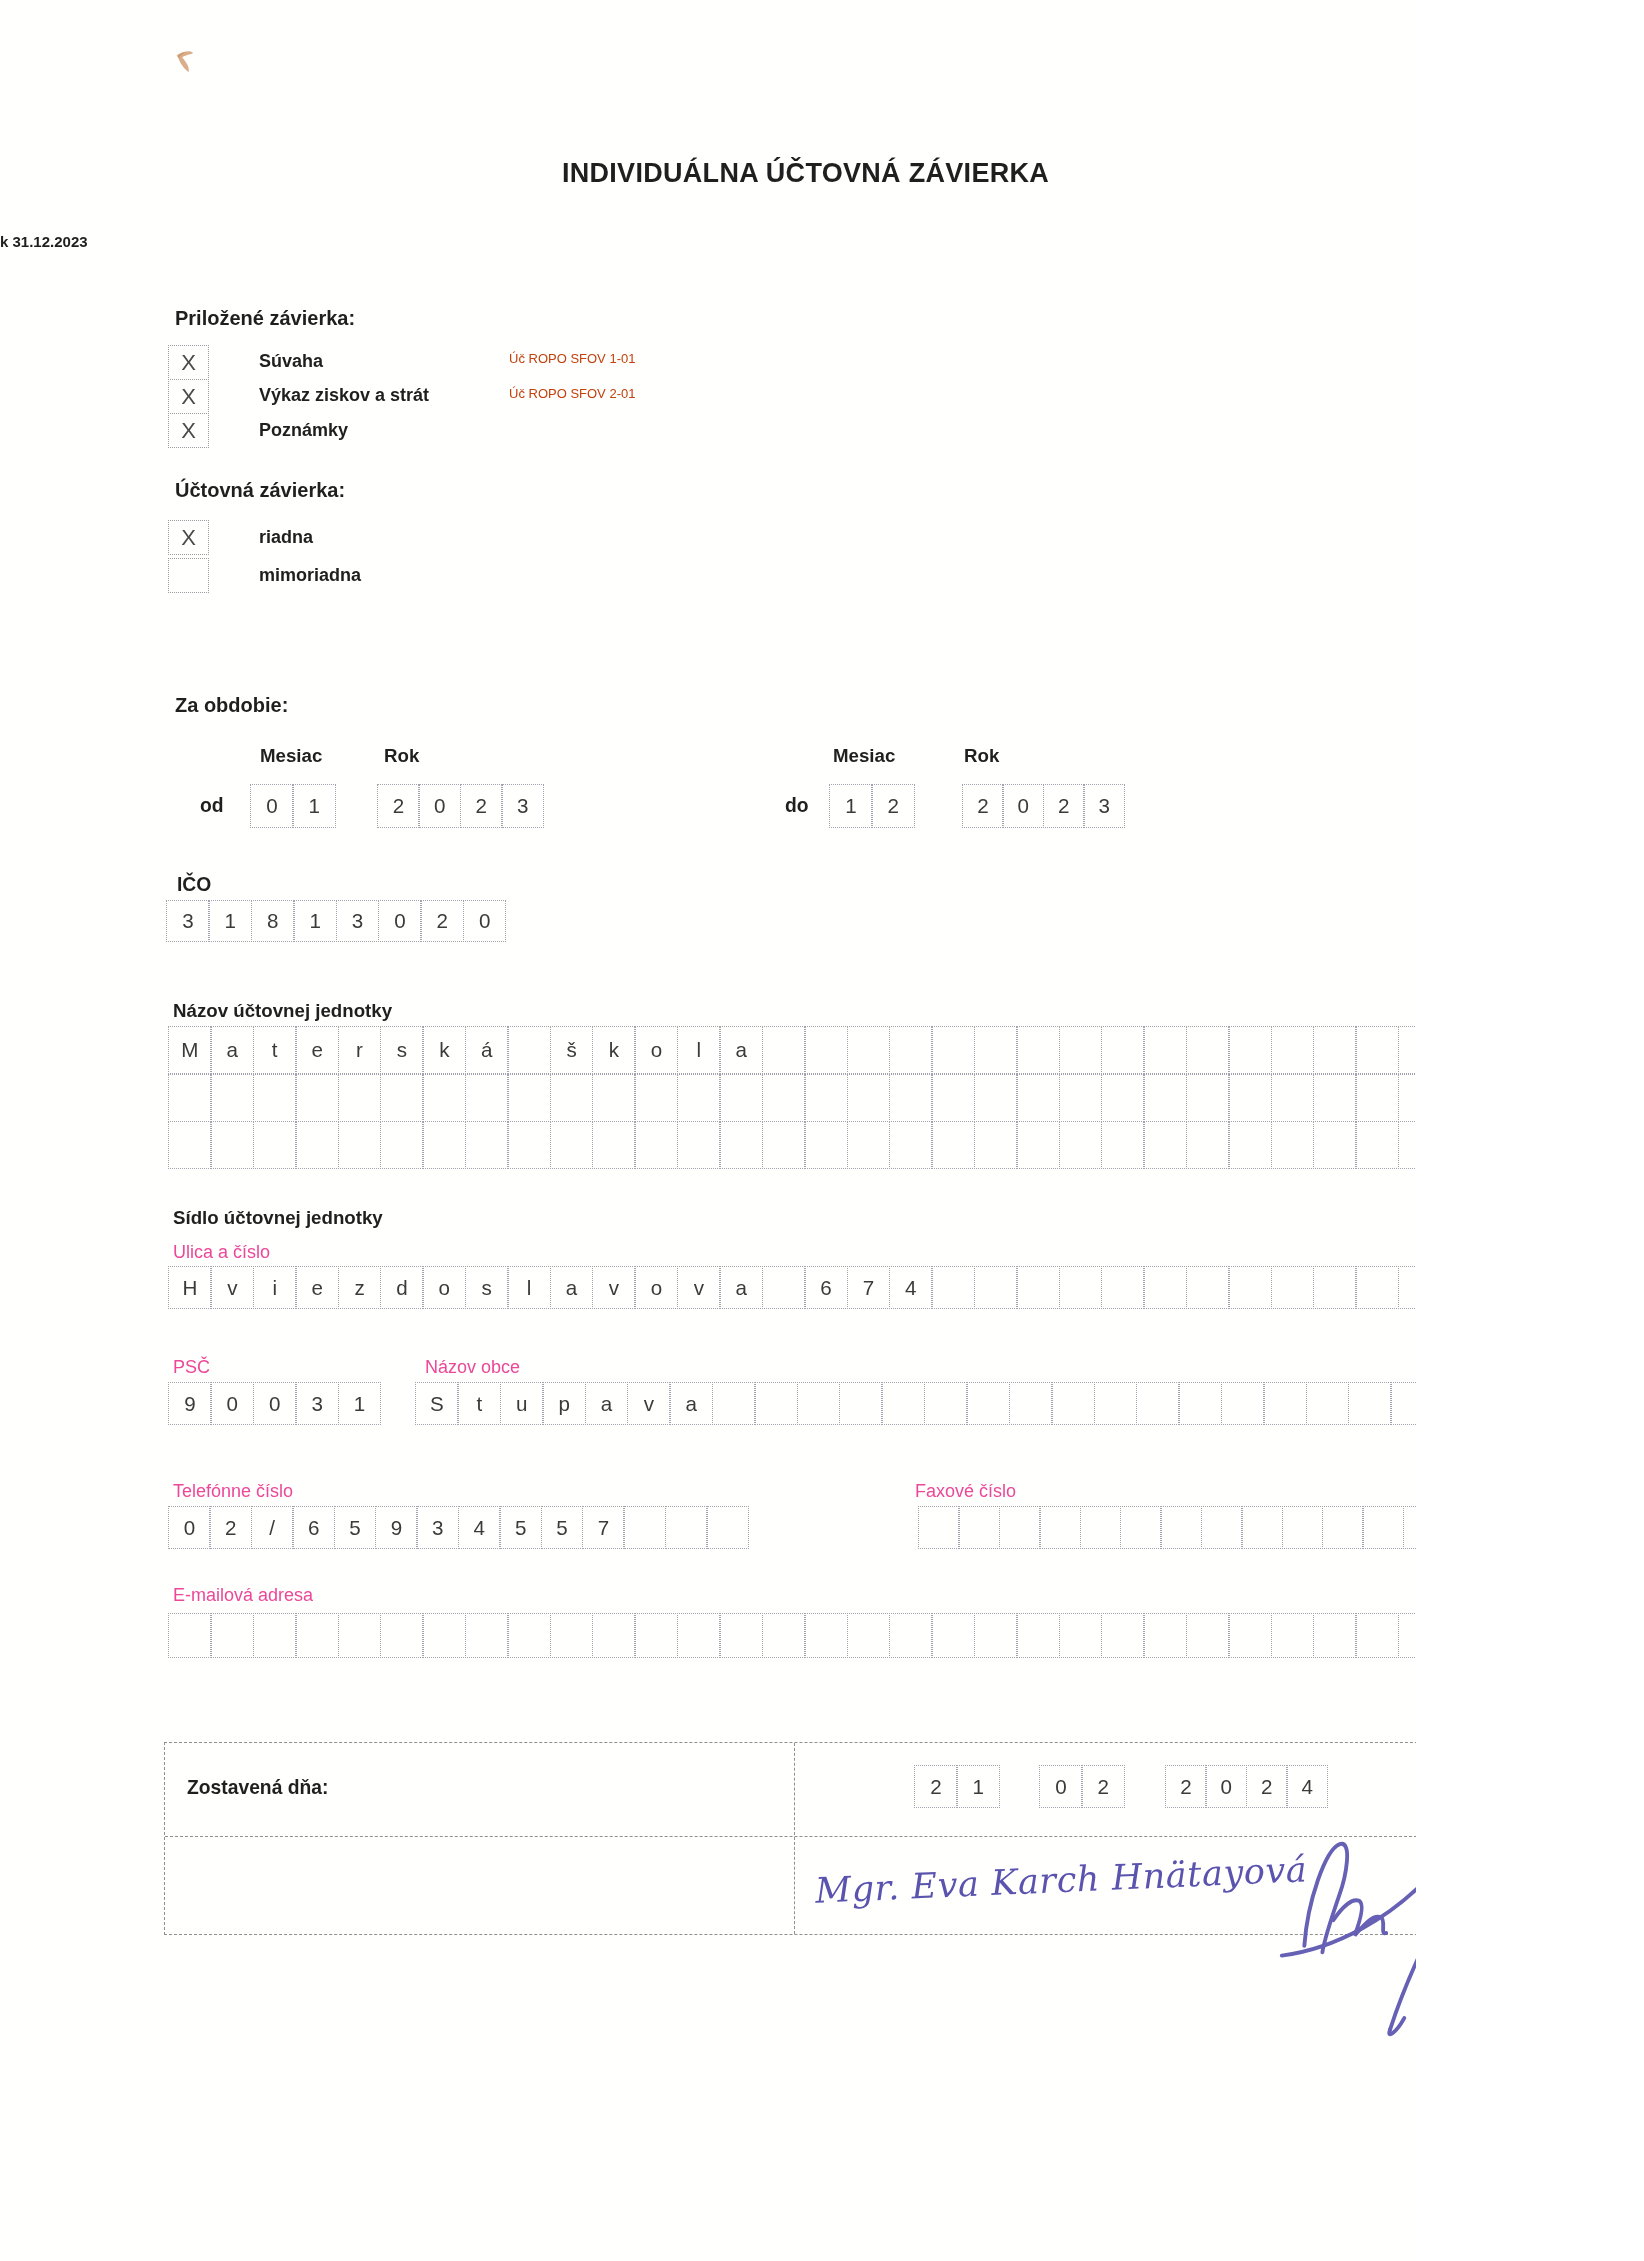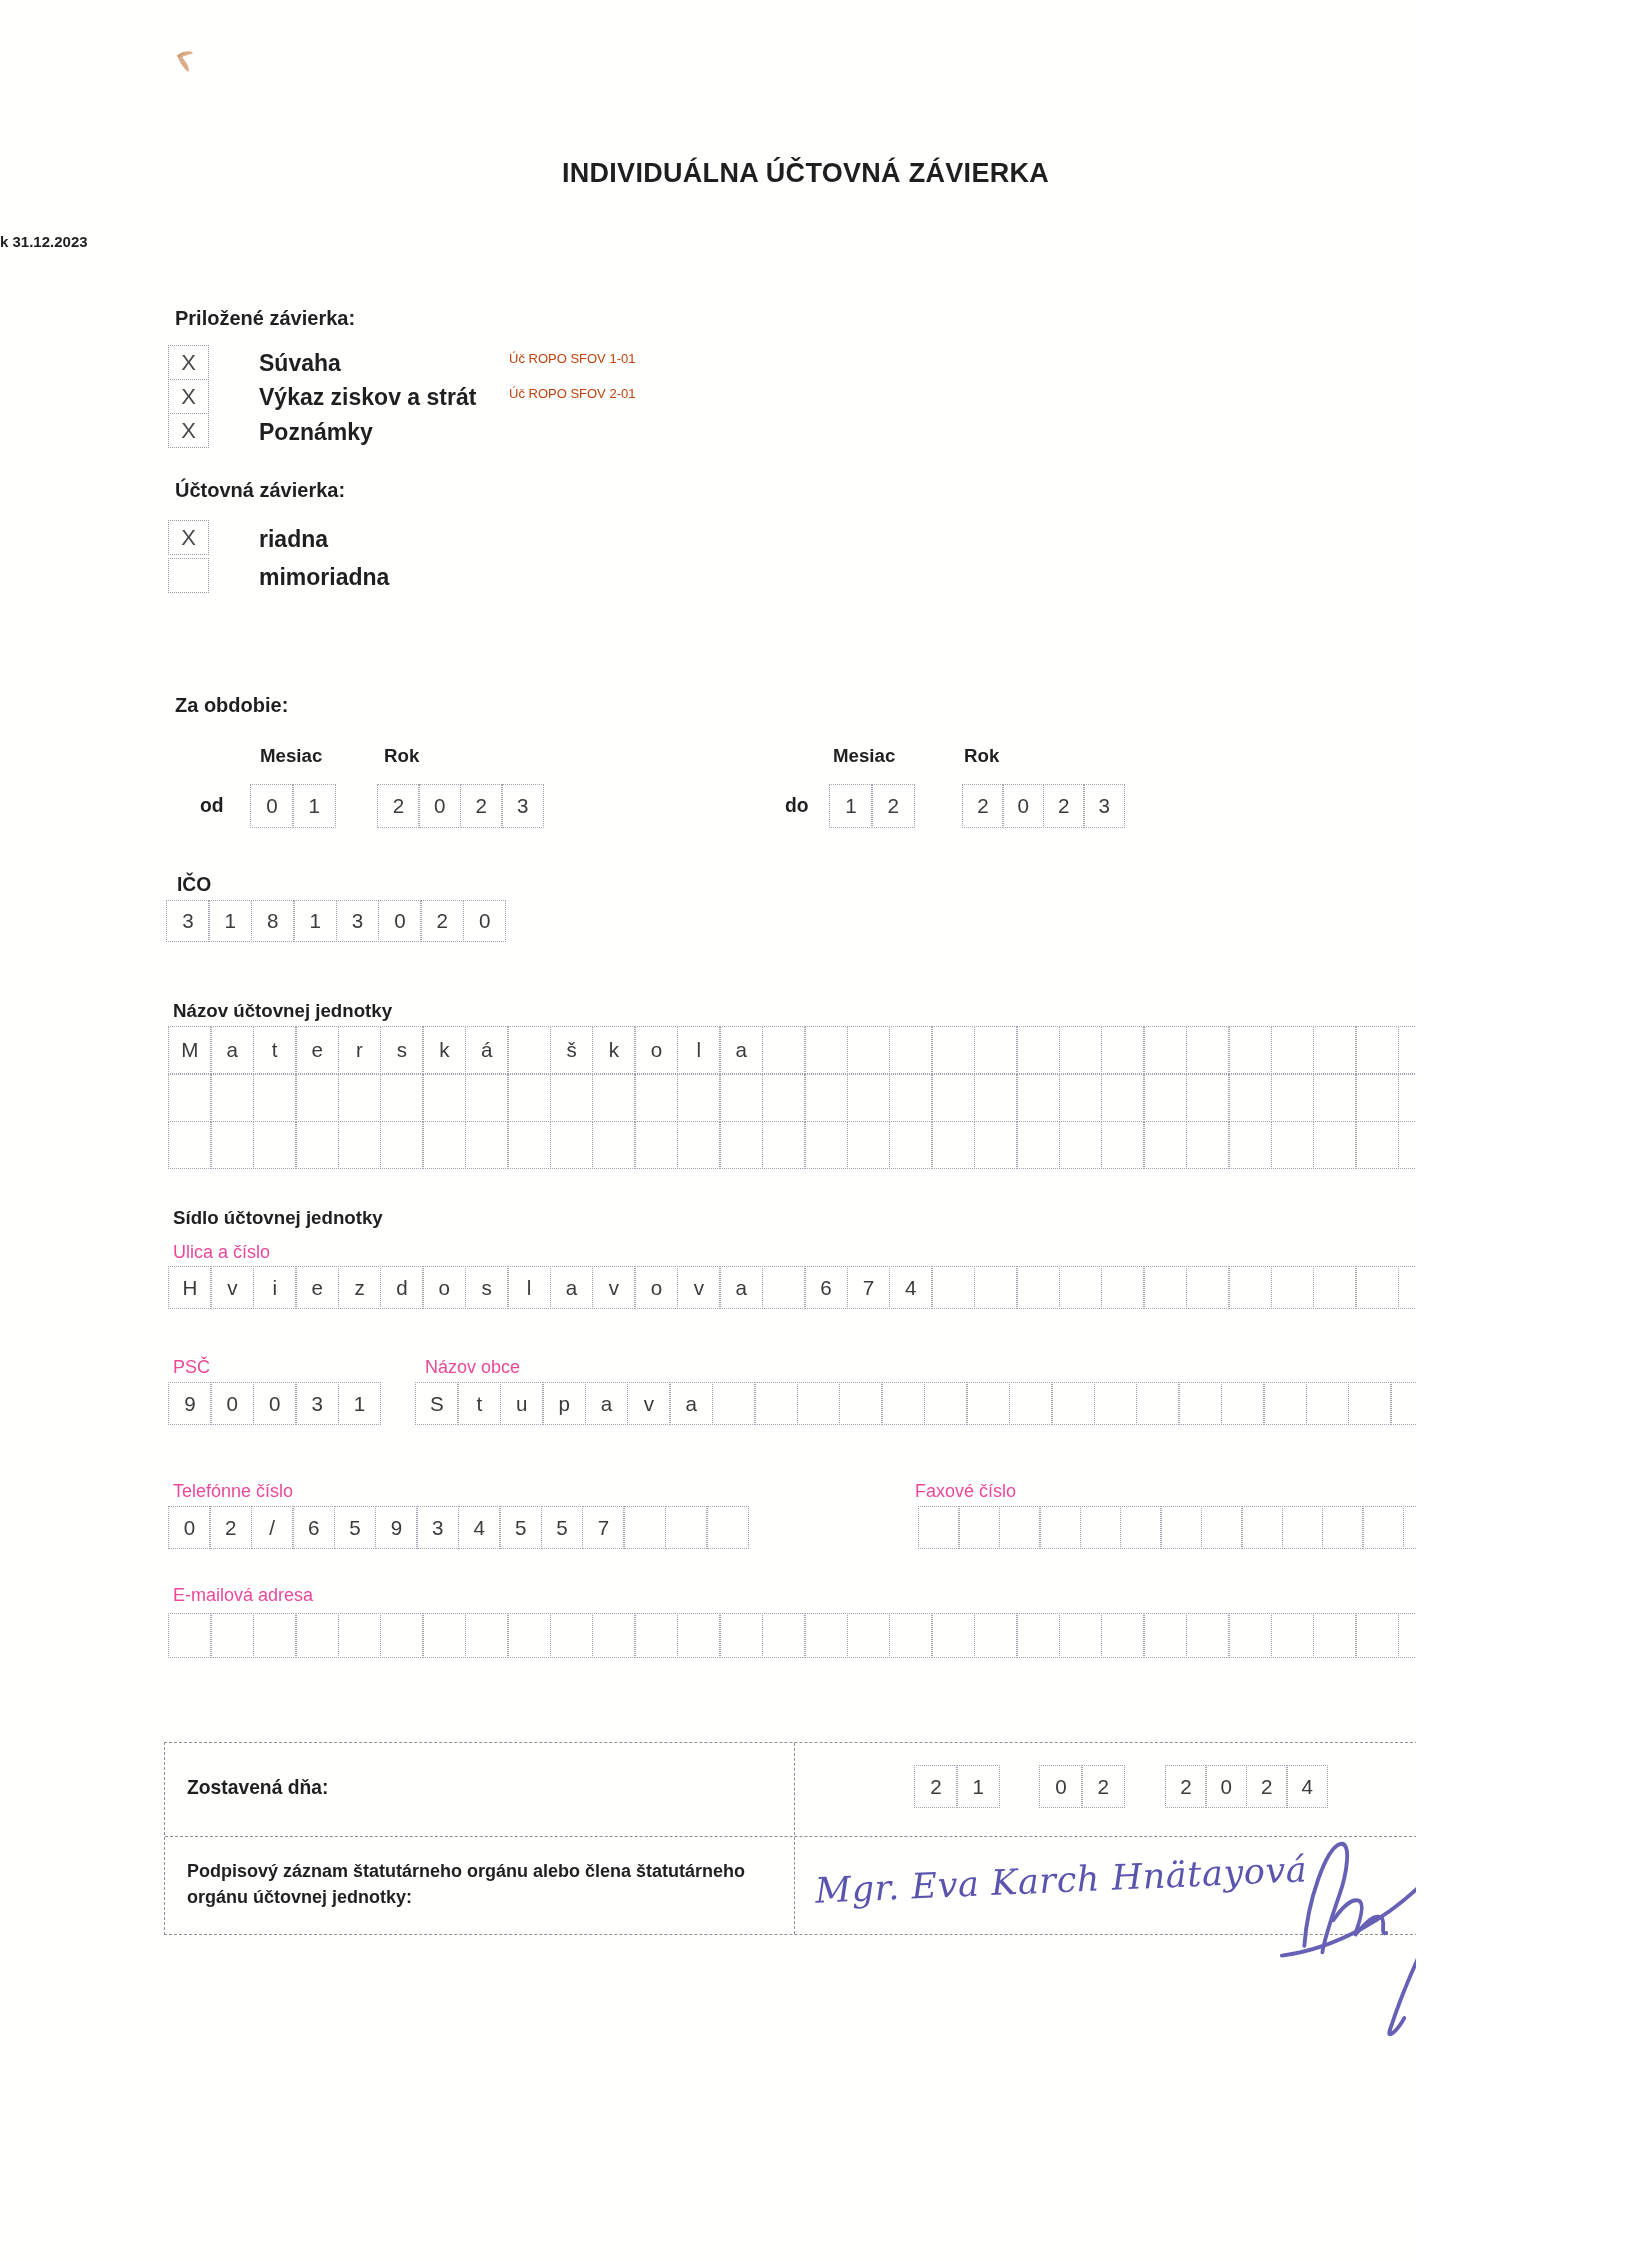--- a/index.html
+++ b/index.html
@@ -4,21 +4,21 @@
 <style>
   *{box-sizing:border-box}
   body{margin:0;background:#ffffff}
   .page{position:relative;width:1416px;height:2261px;background:#fffffe;
         font-family:"Liberation Sans","DejaVu Sans",sans-serif;color:#1f1f1f;overflow:hidden}
   .abs{position:absolute}
   .title{font-weight:bold;font-size:27px;letter-spacing:0.3px;text-align:center;width:1611px;left:0}
   .subtitle{font-weight:bold;font-size:15px;width:1611px;left:0}
   .h{font-weight:bold;font-size:20px;line-height:1;white-space:nowrap}
   .h2{font-weight:bold;font-size:18.7px;line-height:1;white-space:nowrap}
-  .bl{font-weight:bold;font-size:23px;line-height:1;white-space:nowrap}
+  .bl{font-weight:bold;font-size:18px;line-height:1;white-space:nowrap}
   .rl{font-size:13px;color:#c2410c;line-height:1;white-space:nowrap}
   .fl{font-size:18px;color:#ec4899;line-height:1;white-space:nowrap}
   .ml{font-weight:bold;font-size:18.7px;line-height:1;white-space:nowrap}
   .odl{font-weight:bold;font-size:19.3px;line-height:1;white-space:nowrap}
   .cb{position:absolute;width:41px;height:35px;border:0.6px dotted #9b9ba4;display:flex;
       align-items:center;justify-content:center;font-size:22px;color:#4a4a4a;background:#fffffe}
   .grid{position:absolute;display:flex;flex-direction:column}
   .grow{display:flex}
   .gcell{width:var(--cw);height:var(--ch);margin-left:-0.6px;margin-top:-0.6px;
          border:0.6px dotted #a2a2b0;display:flex;align-items:center;justify-content:center;
@@ -398,21 +398,20 @@
     </div>
   <div class="grid" style="left:1166px;top:1766px;--cw:41px;--ch:43px">
       <div class="grow">
         <div class="gcell">2</div>
         <div class="gcell">0</div>
         <div class="gcell">2</div>
         <div class="gcell">4</div>
       </div>
     </div>
 
-  <div class="sigblock">Podpisový záznam štatutárneho orgánu alebo člena štatutárneho orgánu účtovnej jednotky:</div>
 
   <div class="hand" style="left:815px;top:1863px">Mgr. Eva Karch Hnätayová</div>
 
   <svg class="abs" style="left:1243px;top:1817px" width="258" height="232" viewBox="0 0 400 360">
     <g fill="none" stroke="#5b54af" stroke-width="6" stroke-linecap="round" opacity="0.92">
       <path d="M95 200 C100 130, 128 50, 150 42 C170 36, 160 92, 149 122 C138 154, 126 190, 123 210"></path>
       <path d="M140 160 C155 138, 170 126, 180 130 C190 136, 179 168, 173 184 C187 168, 202 150, 214 156 C222 160, 212 184, 222 180"></path>
       <path d="M60 215 C140 205, 232 158, 300 80 C320 56, 340 36, 347 46 C354 58, 330 100, 310 140 C283 192, 250 262, 228 330"></path>
       <path d="M228 330 C222 346, 238 334, 250 312"></path>
     </g>

